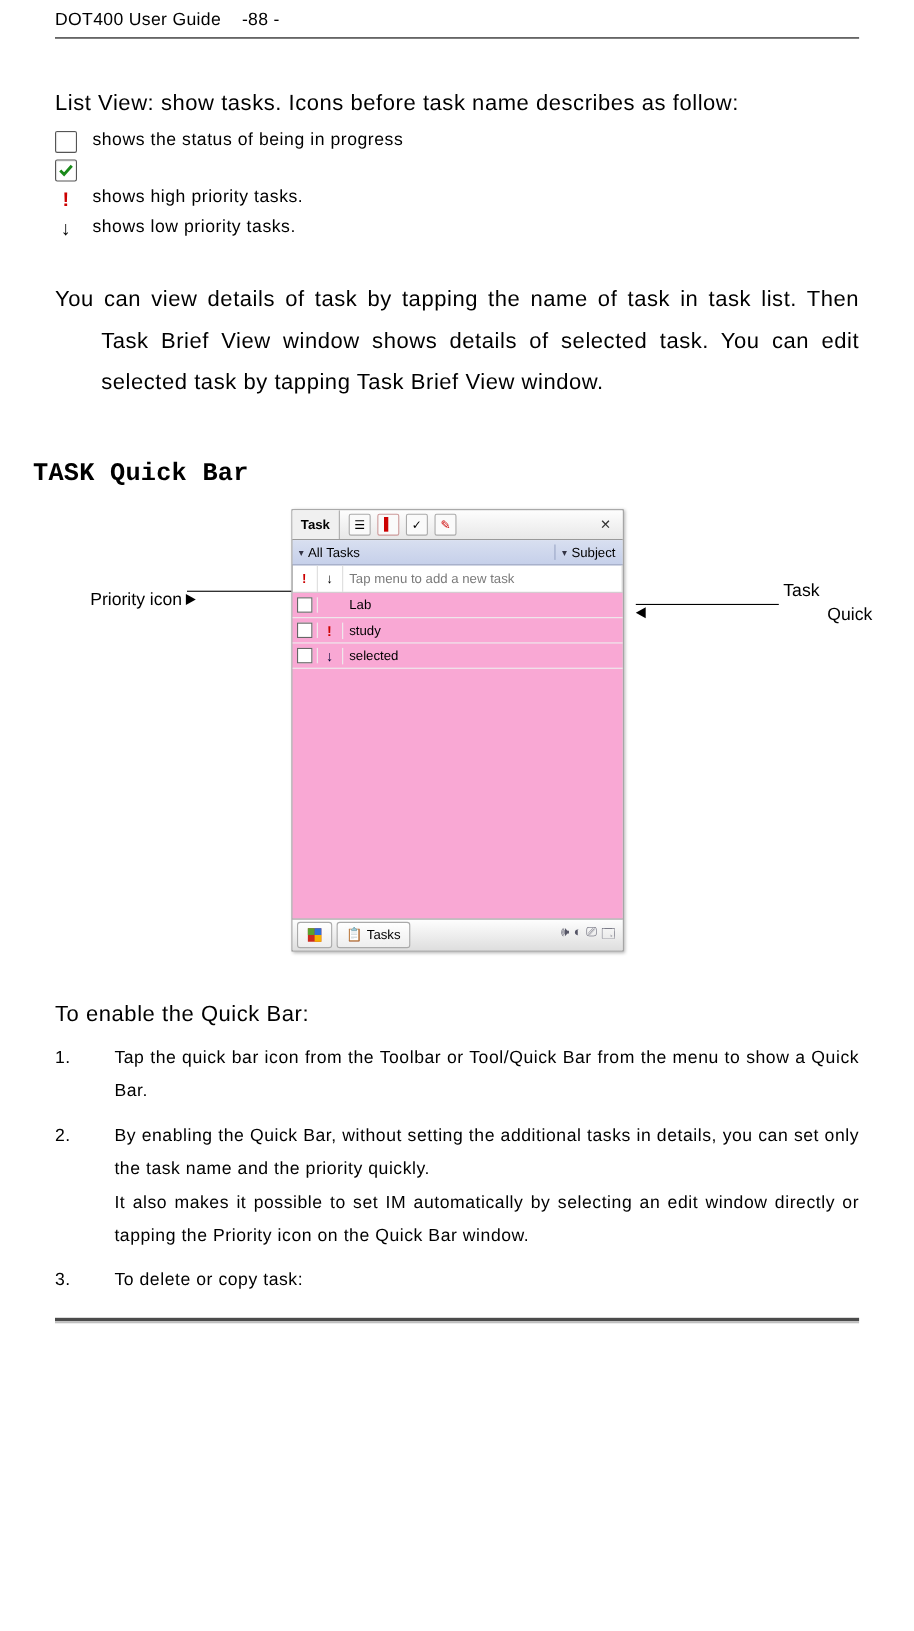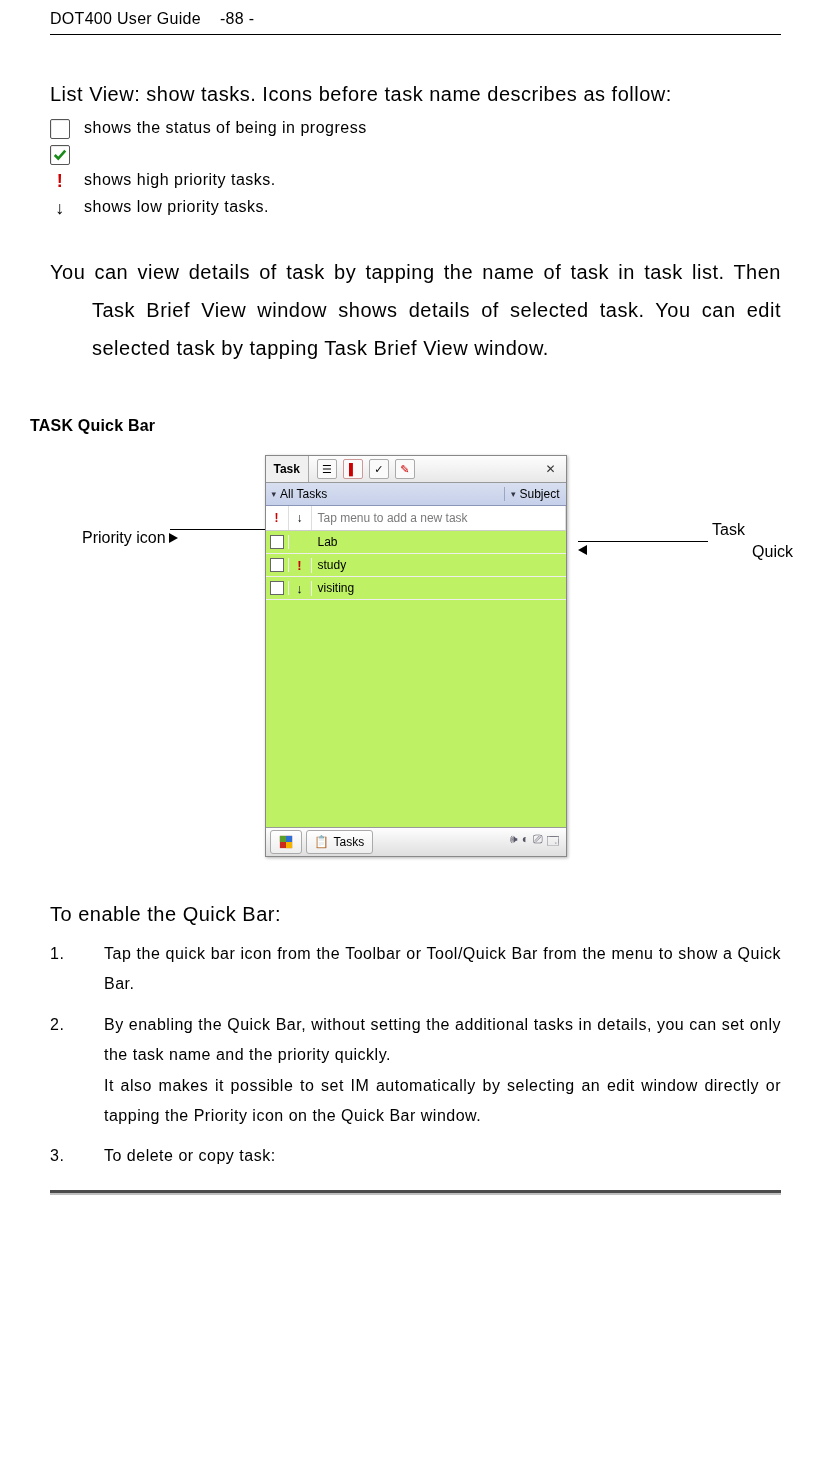--- a/index.html
+++ b/index.html
@@ -68,24 +68,24 @@
     text-align: center;
   }
   .icon-low {
     color: #000;
     font-weight: bold;
     font-size: 18px;
     width: 20px;
     text-align: center;
   }
   .section-heading {
-    font-size: 16px;
+    font-size: 23px;
     font-weight: bold;
     margin: 50px 0 20px -20px;
-    font-family: Liberation Sans, sans-serif;
+    font-family: Liberation Mono, monospace;
     letter-spacing: 0.2px;
   }
   .figure-wrap {
     position: relative;
     height: 410px;
     margin: 10px 0 30px 0;
   }
   .pda-screen {
     position: absolute;
     left: 50%;
@@ -157,21 +157,21 @@
   .quickadd {
     display:flex;
     height:24px;
     border-bottom:1px solid #ccc;
     align-items:center;
   }
   .qa-cell { height:100%; border-right:1px solid #ddd; display:flex;align-items:center;justify-content:center;}
   .qa-check { width:22px; }
   .qa-pri { width:22px; }
   .qa-text { flex:1; padding-left:6px; color:#7a7a7a; justify-content:flex-start; font-size:12px;}
-  .tasklist { flex:1; background:#bef264; }
+  .tasklist { flex:1; background:#f9a8d4; }
   .task-row { display:flex; height:22px; align-items:center; border-bottom:1px solid #eee;}
   .tr-check { width:22px; display:flex;align-items:center;justify-content:center; border-right:1px solid #eee;}
   .tr-check .cbox { width:12px;height:12px;border:1px solid #666;background:#fff;}
   .tr-pri { width:22px; display:flex;align-items:center;justify-content:center; border-right:1px solid #eee; font-size:13px; font-weight:bold;}
   .tr-pri.high{color:#c00;}
   .tr-pri.low{color:#003;}
   .tr-name { flex:1; padding-left:6px; font-size:12px;}
   .taskbar {
     height:28px;
     display:flex;
@@ -353,21 +353,21 @@
               <span class="cbox"></span>
             </div>
         <div class="tr-pri high">!</div>
         <div class="tr-name">study</div>
       </div>
       <div class="task-row">
         <div class="tr-check">
               <span class="cbox"></span>
             </div>
         <div class="tr-pri low">↓</div>
-        <div class="tr-name">visiting</div>
+        <div class="tr-name">selected</div>
       </div>
     </div>
     <div class="taskbar">
       <div class="tbtn">
         <svg class="start-flag" viewBox="0 0 16 16">
               <rect x="1" y="1" width="14" height="14" fill="#cc2a1e"></rect>
               <rect x="1" y="1" width="7" height="7" fill="#5aa02c"></rect>
               <rect x="8" y="8" width="7" height="7" fill="#f3b200"></rect>
               <rect x="8" y="1" width="7" height="7" fill="#2e6fd6"></rect>
             </svg>

